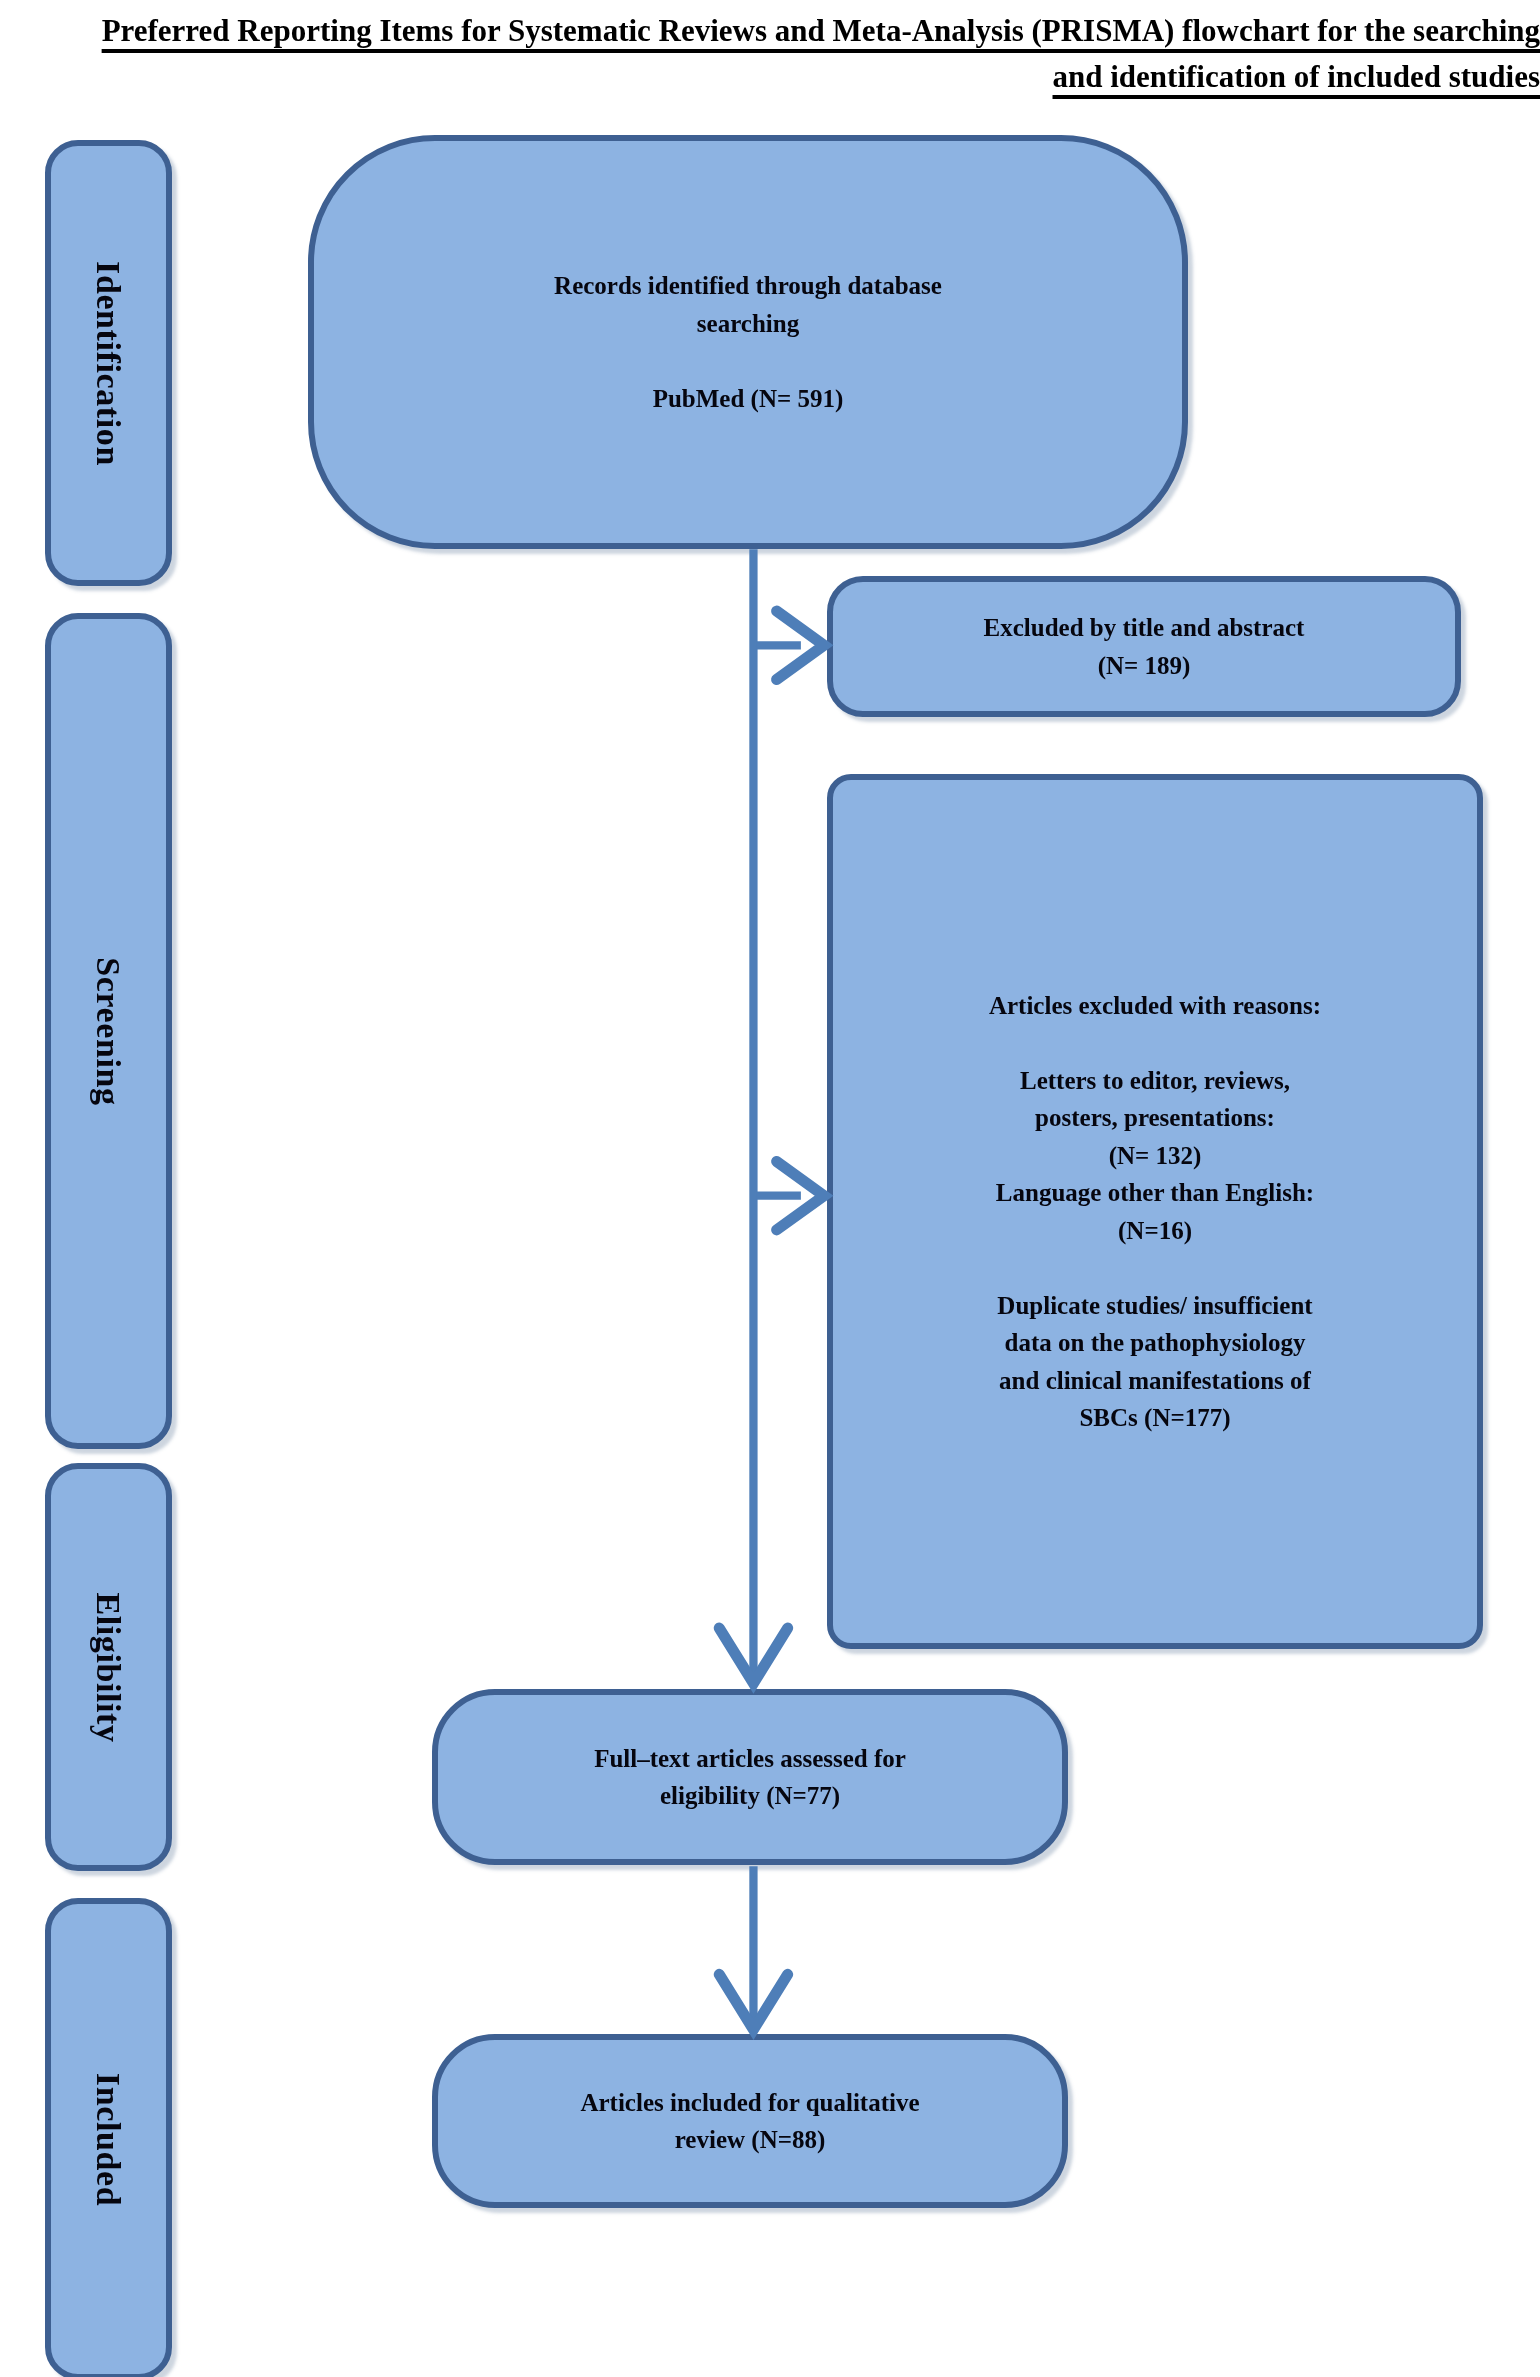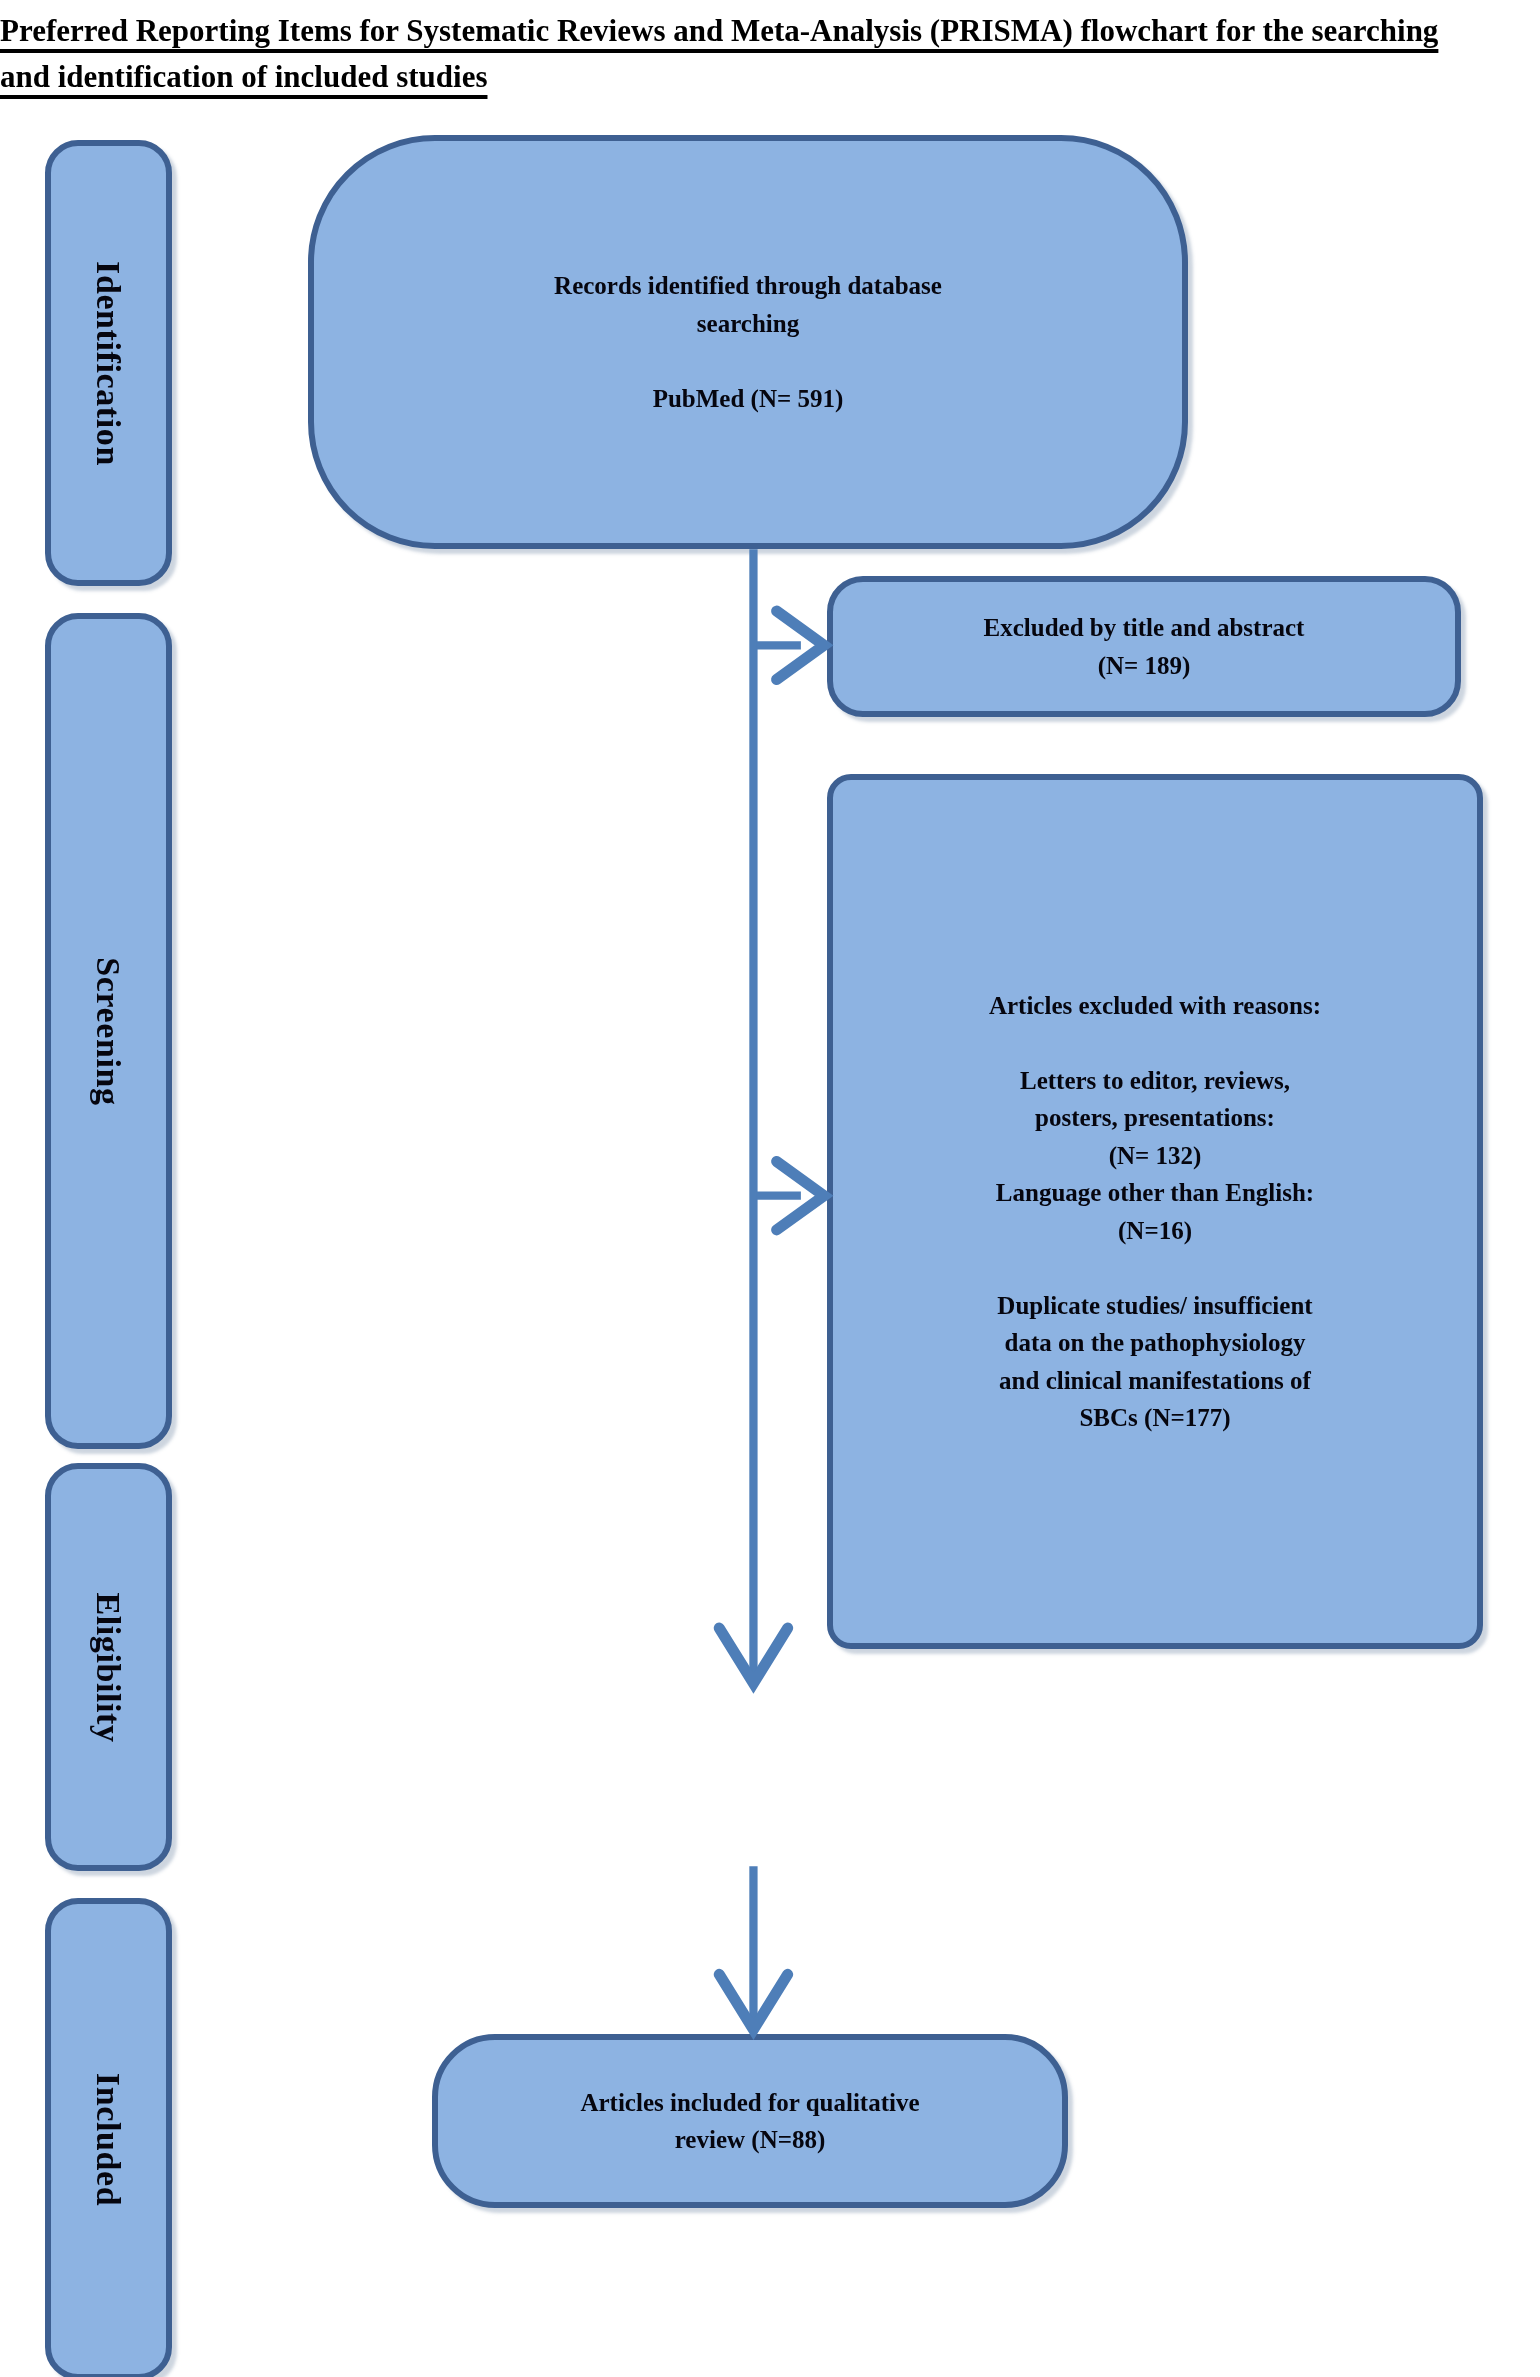--- a/index.html
+++ b/index.html
@@ -1,21 +1,21 @@
 <!DOCTYPE html>
 <html style="font-size:8.8px"><head>
 <meta charset="utf-8">
 <style>
   html,body{margin:0;padding:0;background:#ffffff;}
   .canvas{
     position:relative;width:1540px;height:2377px;background:#ffffff;overflow:hidden;
     font-family:"Liberation Serif", serif;font-weight:bold;color:#06060f;
   }
   .title{
-    position:absolute;left:0;top:7.7px;width:1540px;text-align:left;
+    position:absolute;left:0;top:7.7px;width:1540px;text-align:right;
     font-size:31px;line-height:1.5;white-space:pre-line;color:#000000;
     text-decoration:underline;text-decoration-thickness:3.9px;text-underline-offset:7.7px;
   }
   .bx{
     position:absolute;background:#8DB3E2;border:6px solid #3E6092;
     display:flex;align-items:center;justify-content:center;text-align:center;
     box-shadow:5px 5px 3.3px rgba(90,115,150,0.30);
     box-sizing:border-box;
   }
   .bx .tx{white-space:pre-line;font-size:25px;line-height:1.5;}
@@ -63,20 +63,24 @@
 (N= 132)
 Language other than English:
 (N=16)
 
 Duplicate studies/ insufficient
 data on the pathophysiology
 and clinical manifestations of
 SBCs (N=177)</span>
   </div>
 
+  <div class="bx" style="left:432px;top:1689px;width:636px;height:176px;border-radius:63px;">
+    <span class="tx">Full–text articles assessed for
+eligibility (N=77)</span>
+  </div>
 
   <div class="bx" style="left:432px;top:2034px;width:636px;height:174px;border-radius:63px;">
     <span class="tx">Articles included for qualitative
 review (N=88)</span>
   </div>
 
   <svg class="arrows" width="1540" height="2377" viewBox="0 0 2792 4310">
     <g stroke="#4E7EB8" fill="none">
 
       <path d="M 1366 996 L 1366 3040" stroke-width="15"></path>

